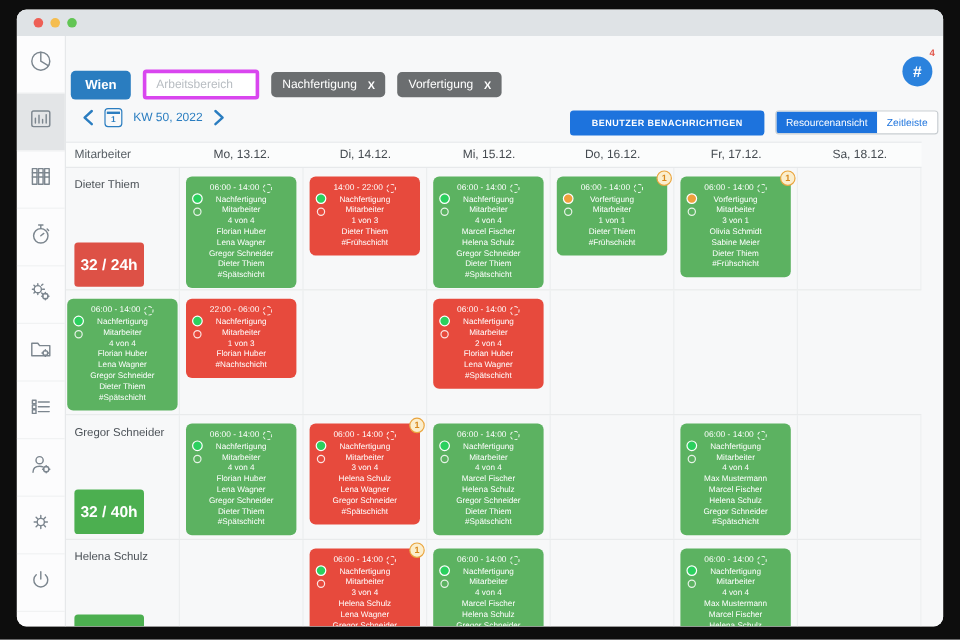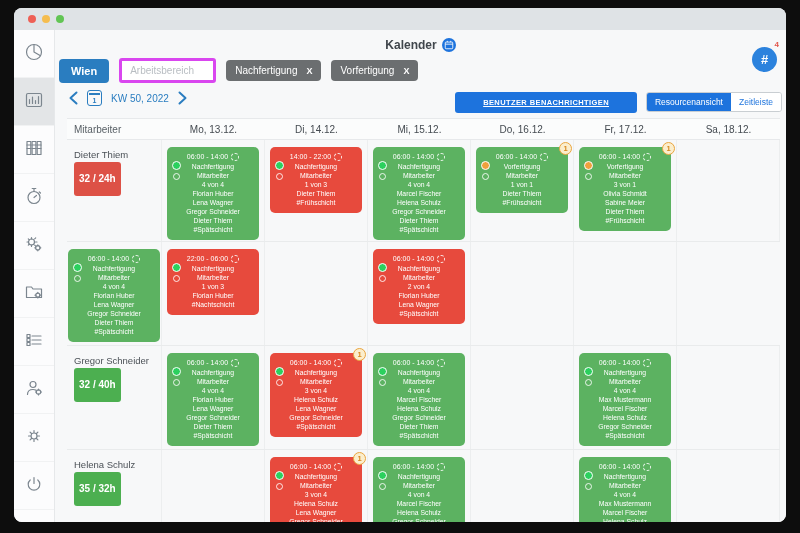--- a/index.html
+++ b/index.html
@@ -51,43 +51,43 @@
   .week-nav { position:absolute; top:60px; left:14px; display:flex; align-items:center; gap:9px; }
   .chev { display:flex; cursor:pointer; }
   .chev svg { stroke:var(--brand-blue); fill:none; stroke-width:2; stroke-linecap:round; stroke-linejoin:round; }
   .wk-cal { width:15px; height:16px; border:1.5px solid var(--brand-blue); border-radius:3px; position:relative;
             display:flex; align-items:flex-end; justify-content:center; cursor:pointer; }
   .wk-cal::before { content:""; position:absolute; top:1.5px; left:1px; right:1px; height:2.5px; background:var(--brand-blue); }
   .wk-cal i { font-style:normal; font-size:7px; color:var(--brand-blue); font-weight:bold; line-height:9px; }
   .wk-label { font-size:10px; color:var(--brand-blue); }
 
   .notify-btn { position:absolute; top:62px; right:149px; background:var(--action-blue); color:#fff; border:none;
-                border-radius:3px; font-size:7.5px; font-weight:bold; letter-spacing:.4px; padding:6px 28px;
-                font-family:inherit; cursor:pointer;text-decoration:underline; }
+                border-radius:3px; font-size:7.5px; font-weight:bold; letter-spacing:.4px; padding:6px 18px;
+                font-family:inherit; cursor:pointer; }
   .seg { position:absolute; top:62px; right:4px; display:flex; height:20px; border-radius:3px; overflow:hidden;
          border:1px solid #c9ced2; }
   .seg-item { display:flex; align-items:center; padding:0 8px; font-size:8.5px; color:var(--action-blue);
               background:#fff; cursor:pointer; }
   .seg-item.active { background:var(--action-blue); color:#fff; }
 
   
-  .table { position:absolute; top:88px; left:12px; width:713px; height:404px; }
+  .table { position:absolute; top:88px; left:0; width:713px; height:404px; }
   .thead { display:grid; grid-template-columns:95px repeat(6,103px); height:22px; align-items:center;
            border-top:1px solid #e7e9eb; border-bottom:1px solid #e7e9eb; background:#fbfcfc; }
   .th { font-size:10px; color:#454b51; text-align:center; font-weight:normal; }
   .th.emp-h { text-align:left; padding-left:7px; font-weight:normal; color:#596066; }
   .tbody { height:382px; overflow:hidden; }
   .trow { display:grid; grid-template-columns:95px repeat(6,103px); border-bottom:1px solid #e9ebec; }
   .trow:nth-child(1){height:102px;} .trow:nth-child(2){height:104px;}
   .trow:nth-child(3){height:104px;} .trow:nth-child(4){height:118px;}
   .tcell { border-right:1px solid #eceeef; position:relative; }
   .emp { padding:7px 2px 0 7px; font-size:9.5px; color:#4b5157; line-height:15px; }
   .emp-name { display:inline-block; white-space:nowrap; margin-right:4px; }
-  .hours-badge { display:inline-block; color:#fff; font-weight:bold; font-size:10px; border-radius:3px;
-                 padding:12px 5px; line-height:1; vertical-align:1px; white-space:nowrap; }
+  .hours-badge { display:inline-block; color:#fff; font-weight:bold; font-size:13px; border-radius:3px;
+                 padding:12px 5px; line-height:1; vertical-align:1px; white-space:nowrap;margin-top:40px; }
   .hours-badge.red { background:var(--hours-red); }
   .hours-badge.green { background:var(--hours-green); }
 
   
   .card { position:relative; width:92px; margin:7px auto 0; border-radius:5px; color:#fff; text-align:center;
           padding:5px 4px 6px; font-size:6.8px; line-height:9px; cursor:pointer; }
   .card.green { background:var(--green-card); }
   .card.red { background:var(--red-card); }
   .card-time { display:flex; justify-content:center; align-items:center; gap:3px; font-size:7px; margin-bottom:1px; }
   .ring { width:8px; height:8px; border:1px dashed rgba(255,255,255,.85); border-radius:50%; }
@@ -178,29 +178,20 @@
             </svg></span>
         </div>
         <div class="side-item">
           <span><svg width="20" height="20" viewBox="0 0 20 20">
               <path d="M10 3.5v6M6.2 6a5.8 5.8 0 1 0 7.6 0"></path>
             </svg></span>
         </div>
       </nav>
     <main class="content">
 
-      <div class="app-title">
-        <span>Kalender</span>
-        <span class="title-icon">
-          <svg width="10" height="10" viewBox="0 0 12 12">
-              <rect x="1.5" y="2.5" width="9" height="8" rx="1"></rect>
-              <path d="M1.5 5h9M4 2.5V1M8 2.5V1"></path>
-            </svg>
-        </span>
-      </div>
 
       <div class="hash-wrap">
         <span class="hash-count">4</span>
         <span class="hash-circle">#</span>
       </div>
 
       <div class="filter-row">
         <button class="wien-btn">Wien</button>
         <input class="ws-input" placeholder="Arbeitsbereich" style="">
         <span class="chip">

